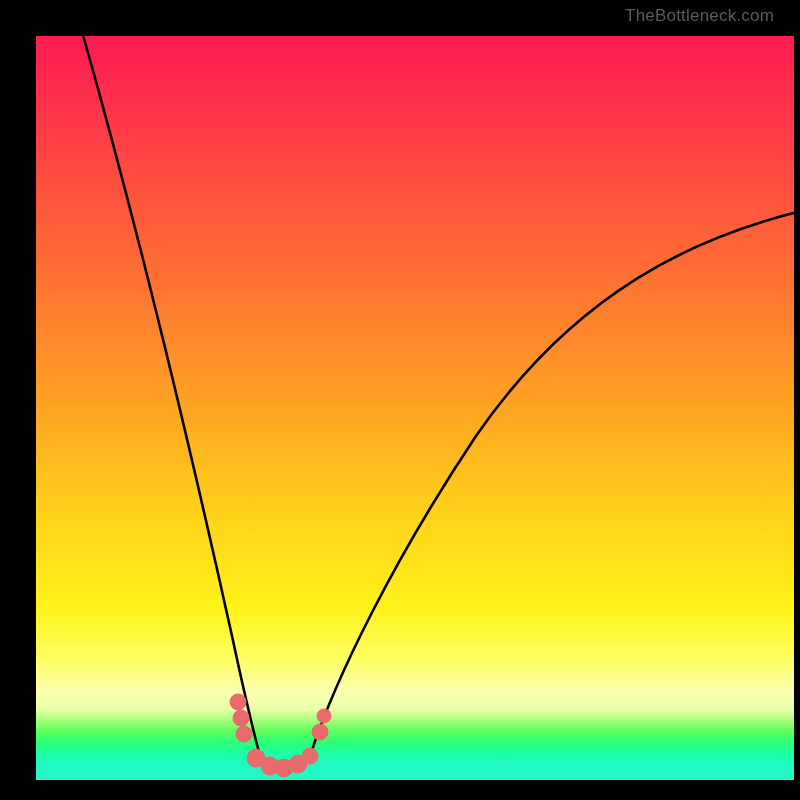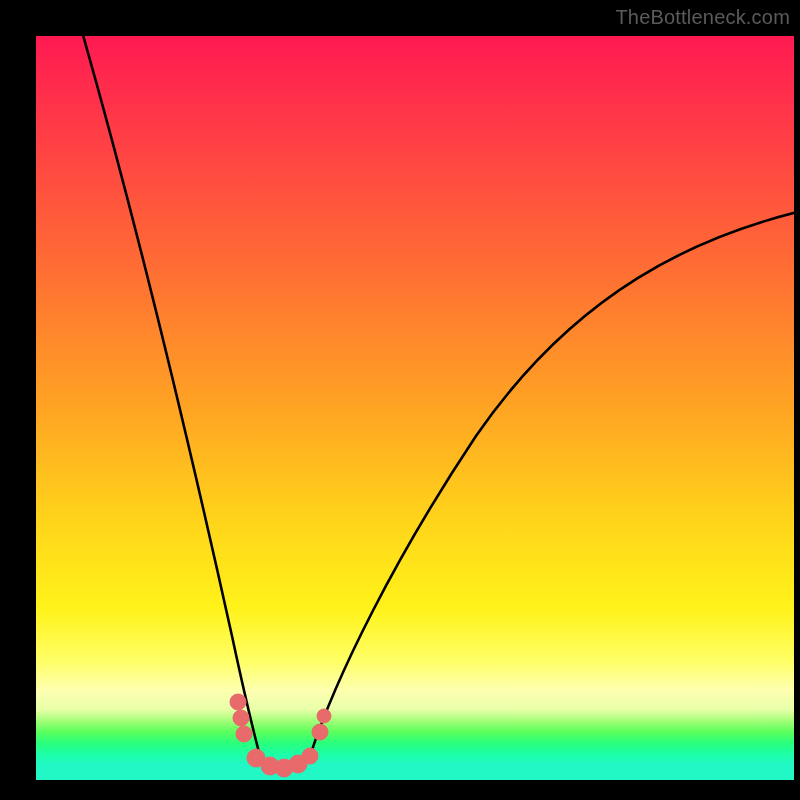--- a/index.html
+++ b/index.html
@@ -47,23 +47,23 @@
       #22f7c6 100%
     );
   }
   svg.curves {
     position: absolute;
     inset: 0;
   }
   .watermark {
     position: absolute;
     top: 6px;
-    right: 10px;
+    right: 26px;
     color: #5b5b5b;
-    font-size: 20px;
+    font-size: 17px;
     letter-spacing: 0.2px;
     font-weight: 500;
   }
 </style>
 </head>
 <body>
 
 <div class="frame">
 
   <div class="plot-area">

